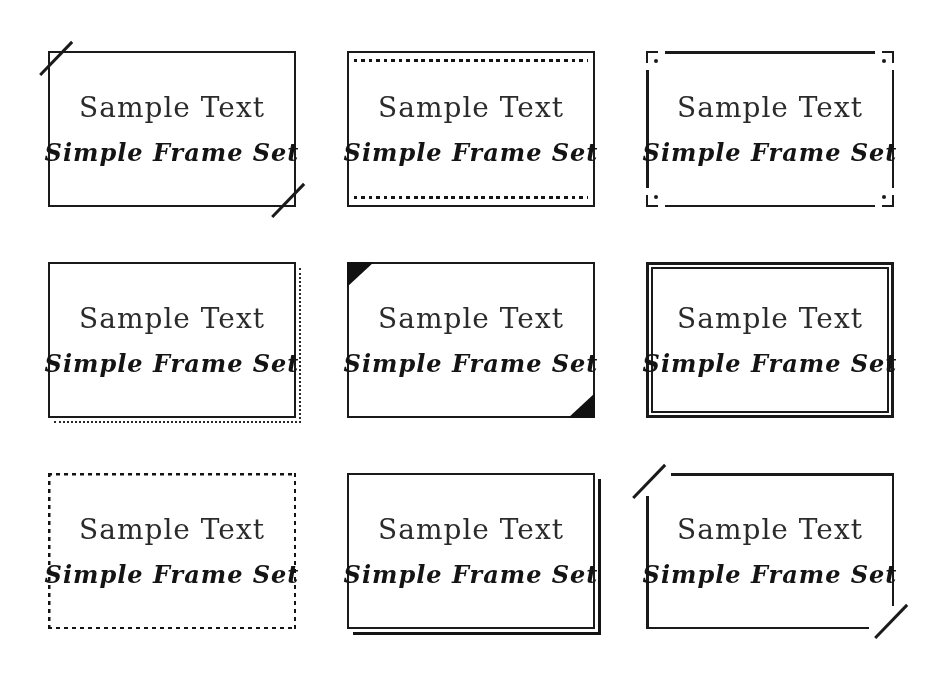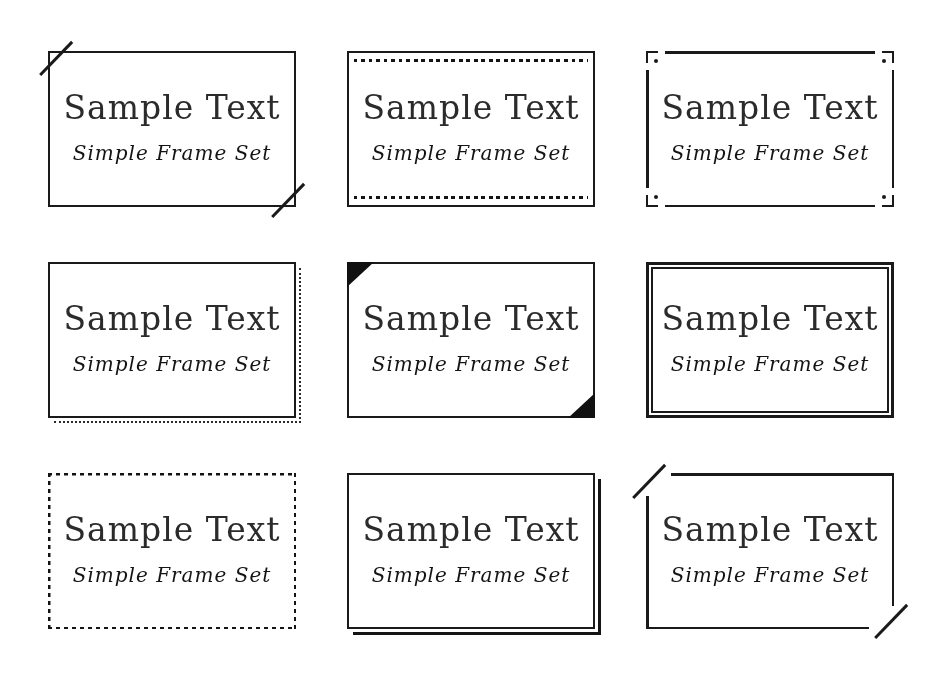--- a/index.html
+++ b/index.html
@@ -22,27 +22,27 @@
     width:248px;height:156px;background:#fff;
   }
   
   .txt{
     position:absolute;inset:0;z-index:2;
     display:flex;flex-direction:column;align-items:center;justify-content:center;
     text-align:center;
   }
   .title{
     font-family:"DejaVu Serif","Liberation Serif",serif;
-    font-size:33px;line-height:30px;letter-spacing:1px;
+    font-size:28px;line-height:30px;letter-spacing:1px;
     color:#2b2b2b;margin-bottom:17px;white-space:nowrap;
   }
   .subtitle{
     font-family:"DejaVu Serif","Liberation Serif",serif;
-    font-style:italic;font-weight:normal;
-    font-size:20px;line-height:26px;letter-spacing:1px;
+    font-style:italic;font-weight:bold;
+    font-size:24px;line-height:26px;letter-spacing:1px;
     color:#141414;white-space:nowrap;
   }
   
   .slash{position:absolute;width:46px;height:2.5px;background:#1a1a1a;z-index:3;}
   
   .f1{border:2px solid #1a1a1a;}
   .f1 .slash.tl{left:-17px;top:4px;transform:rotate(-46deg);}
   .f1 .slash.br{right:-17px;bottom:4px;transform:rotate(-46deg);}
   
   .f2{border:2px solid #1a1a1a;}

